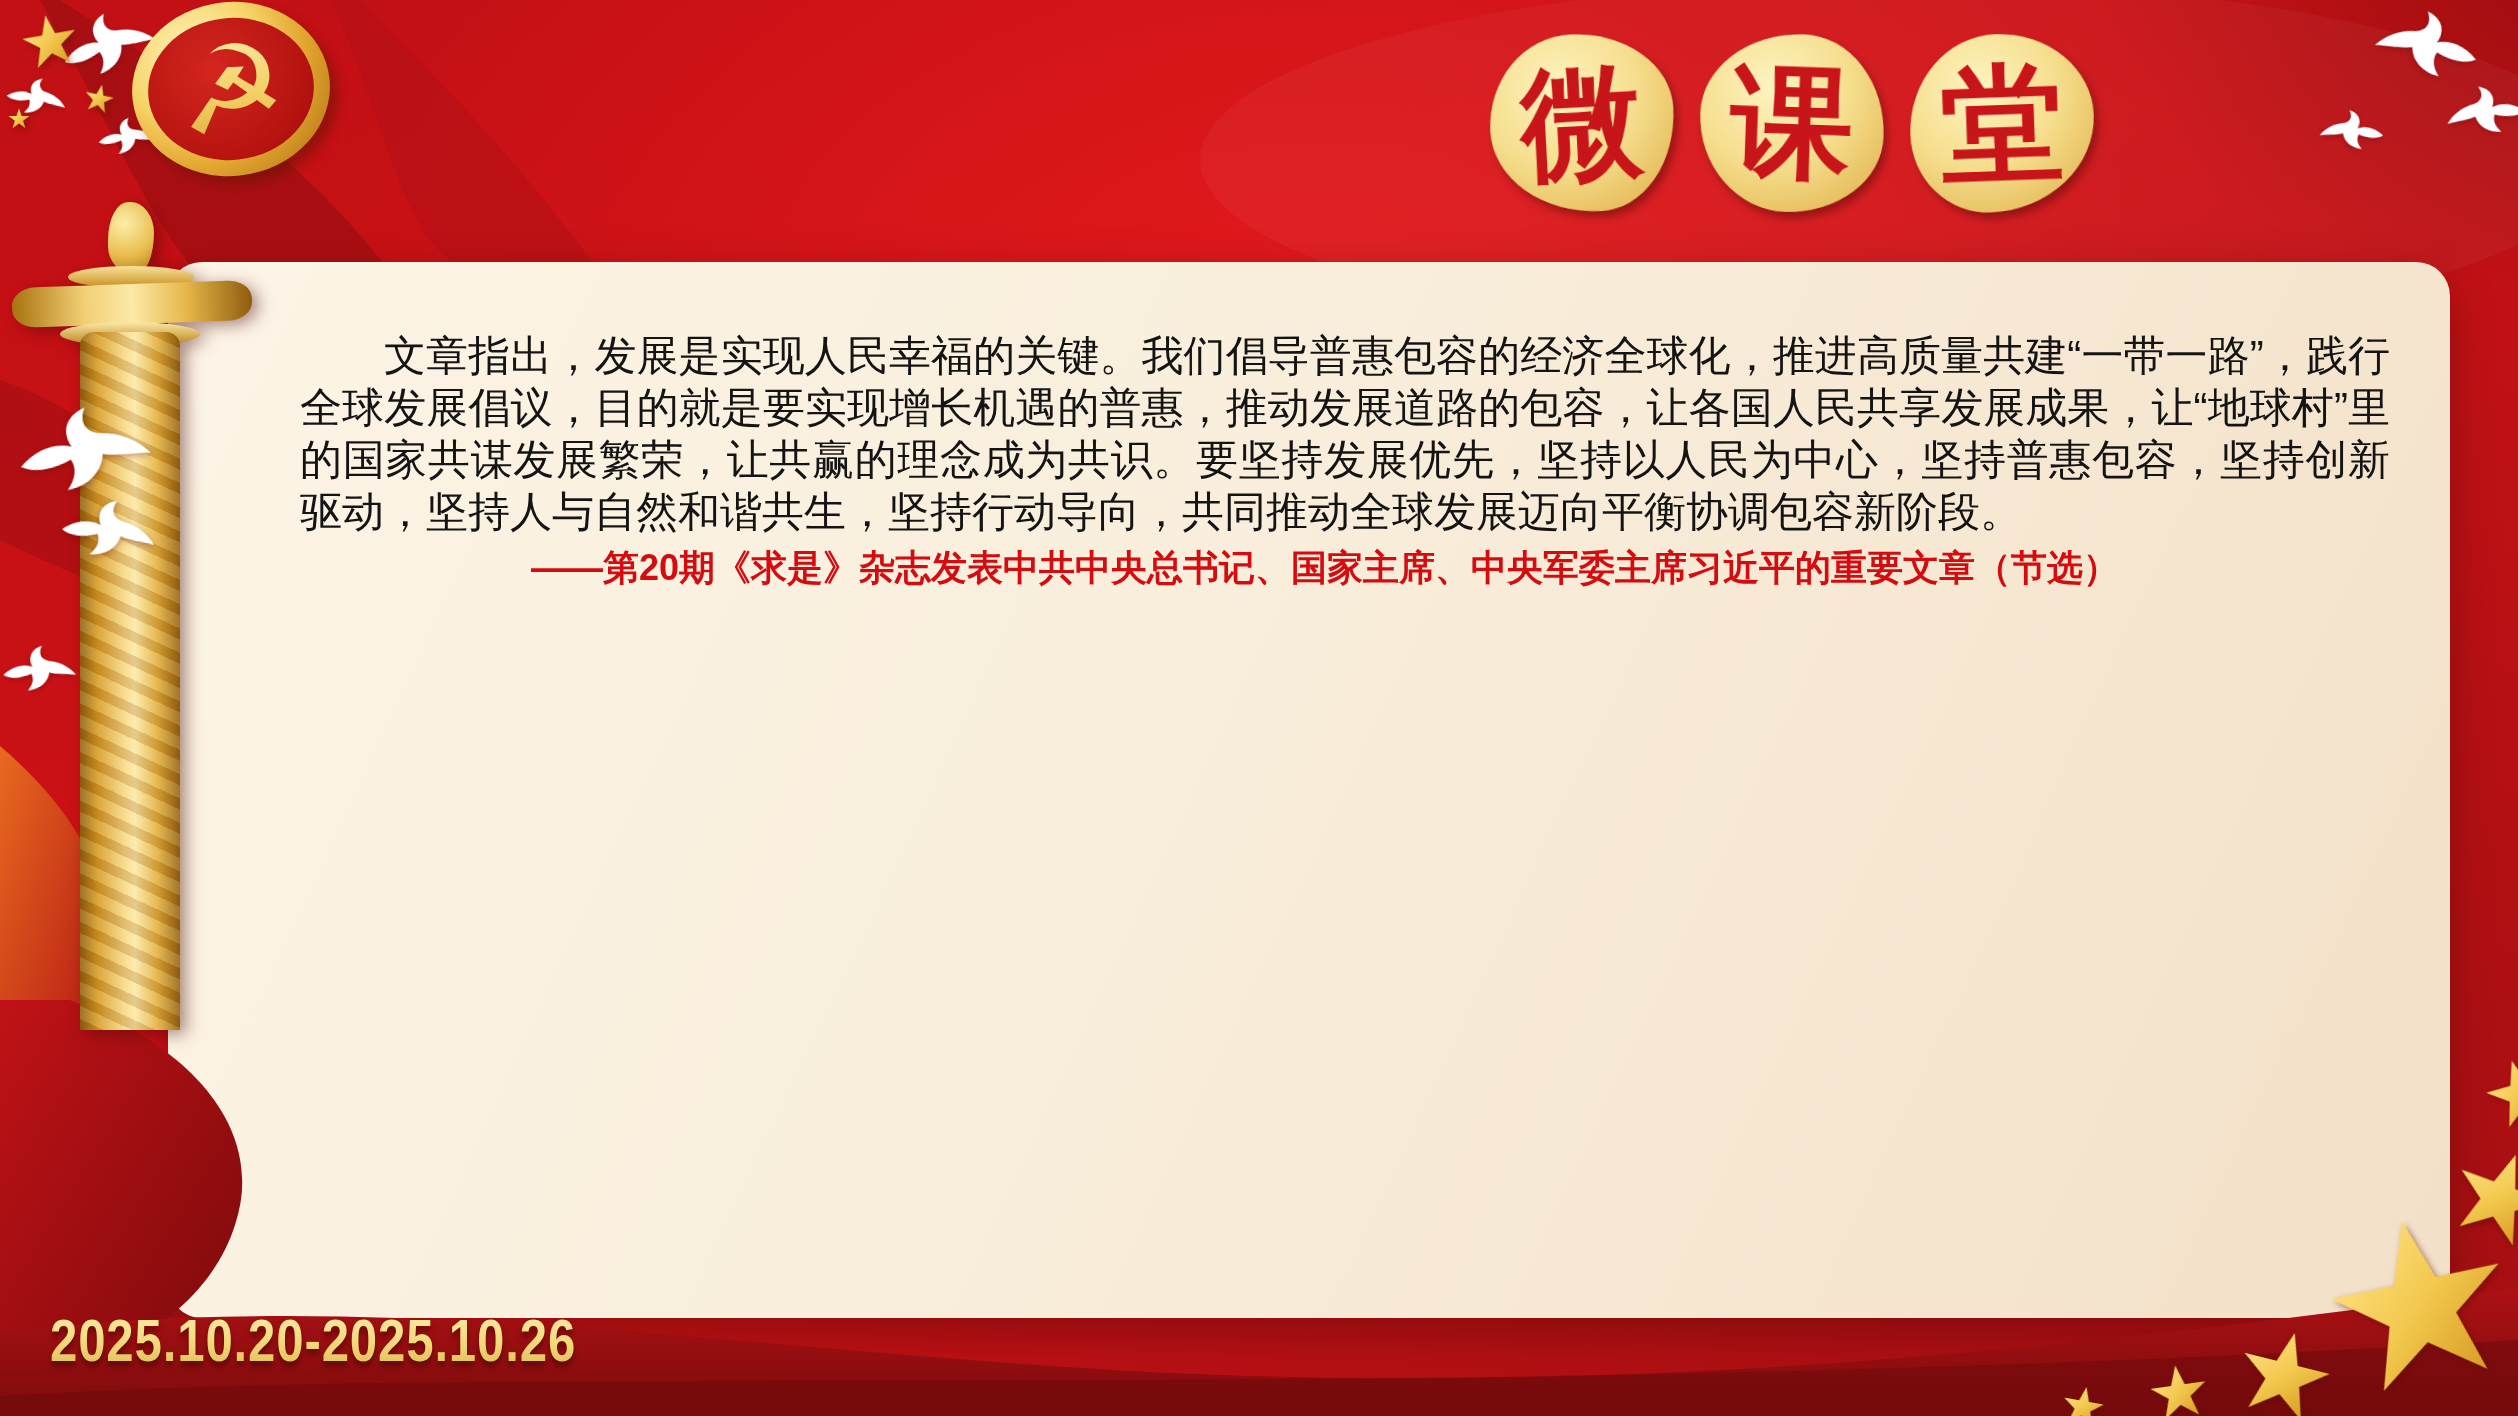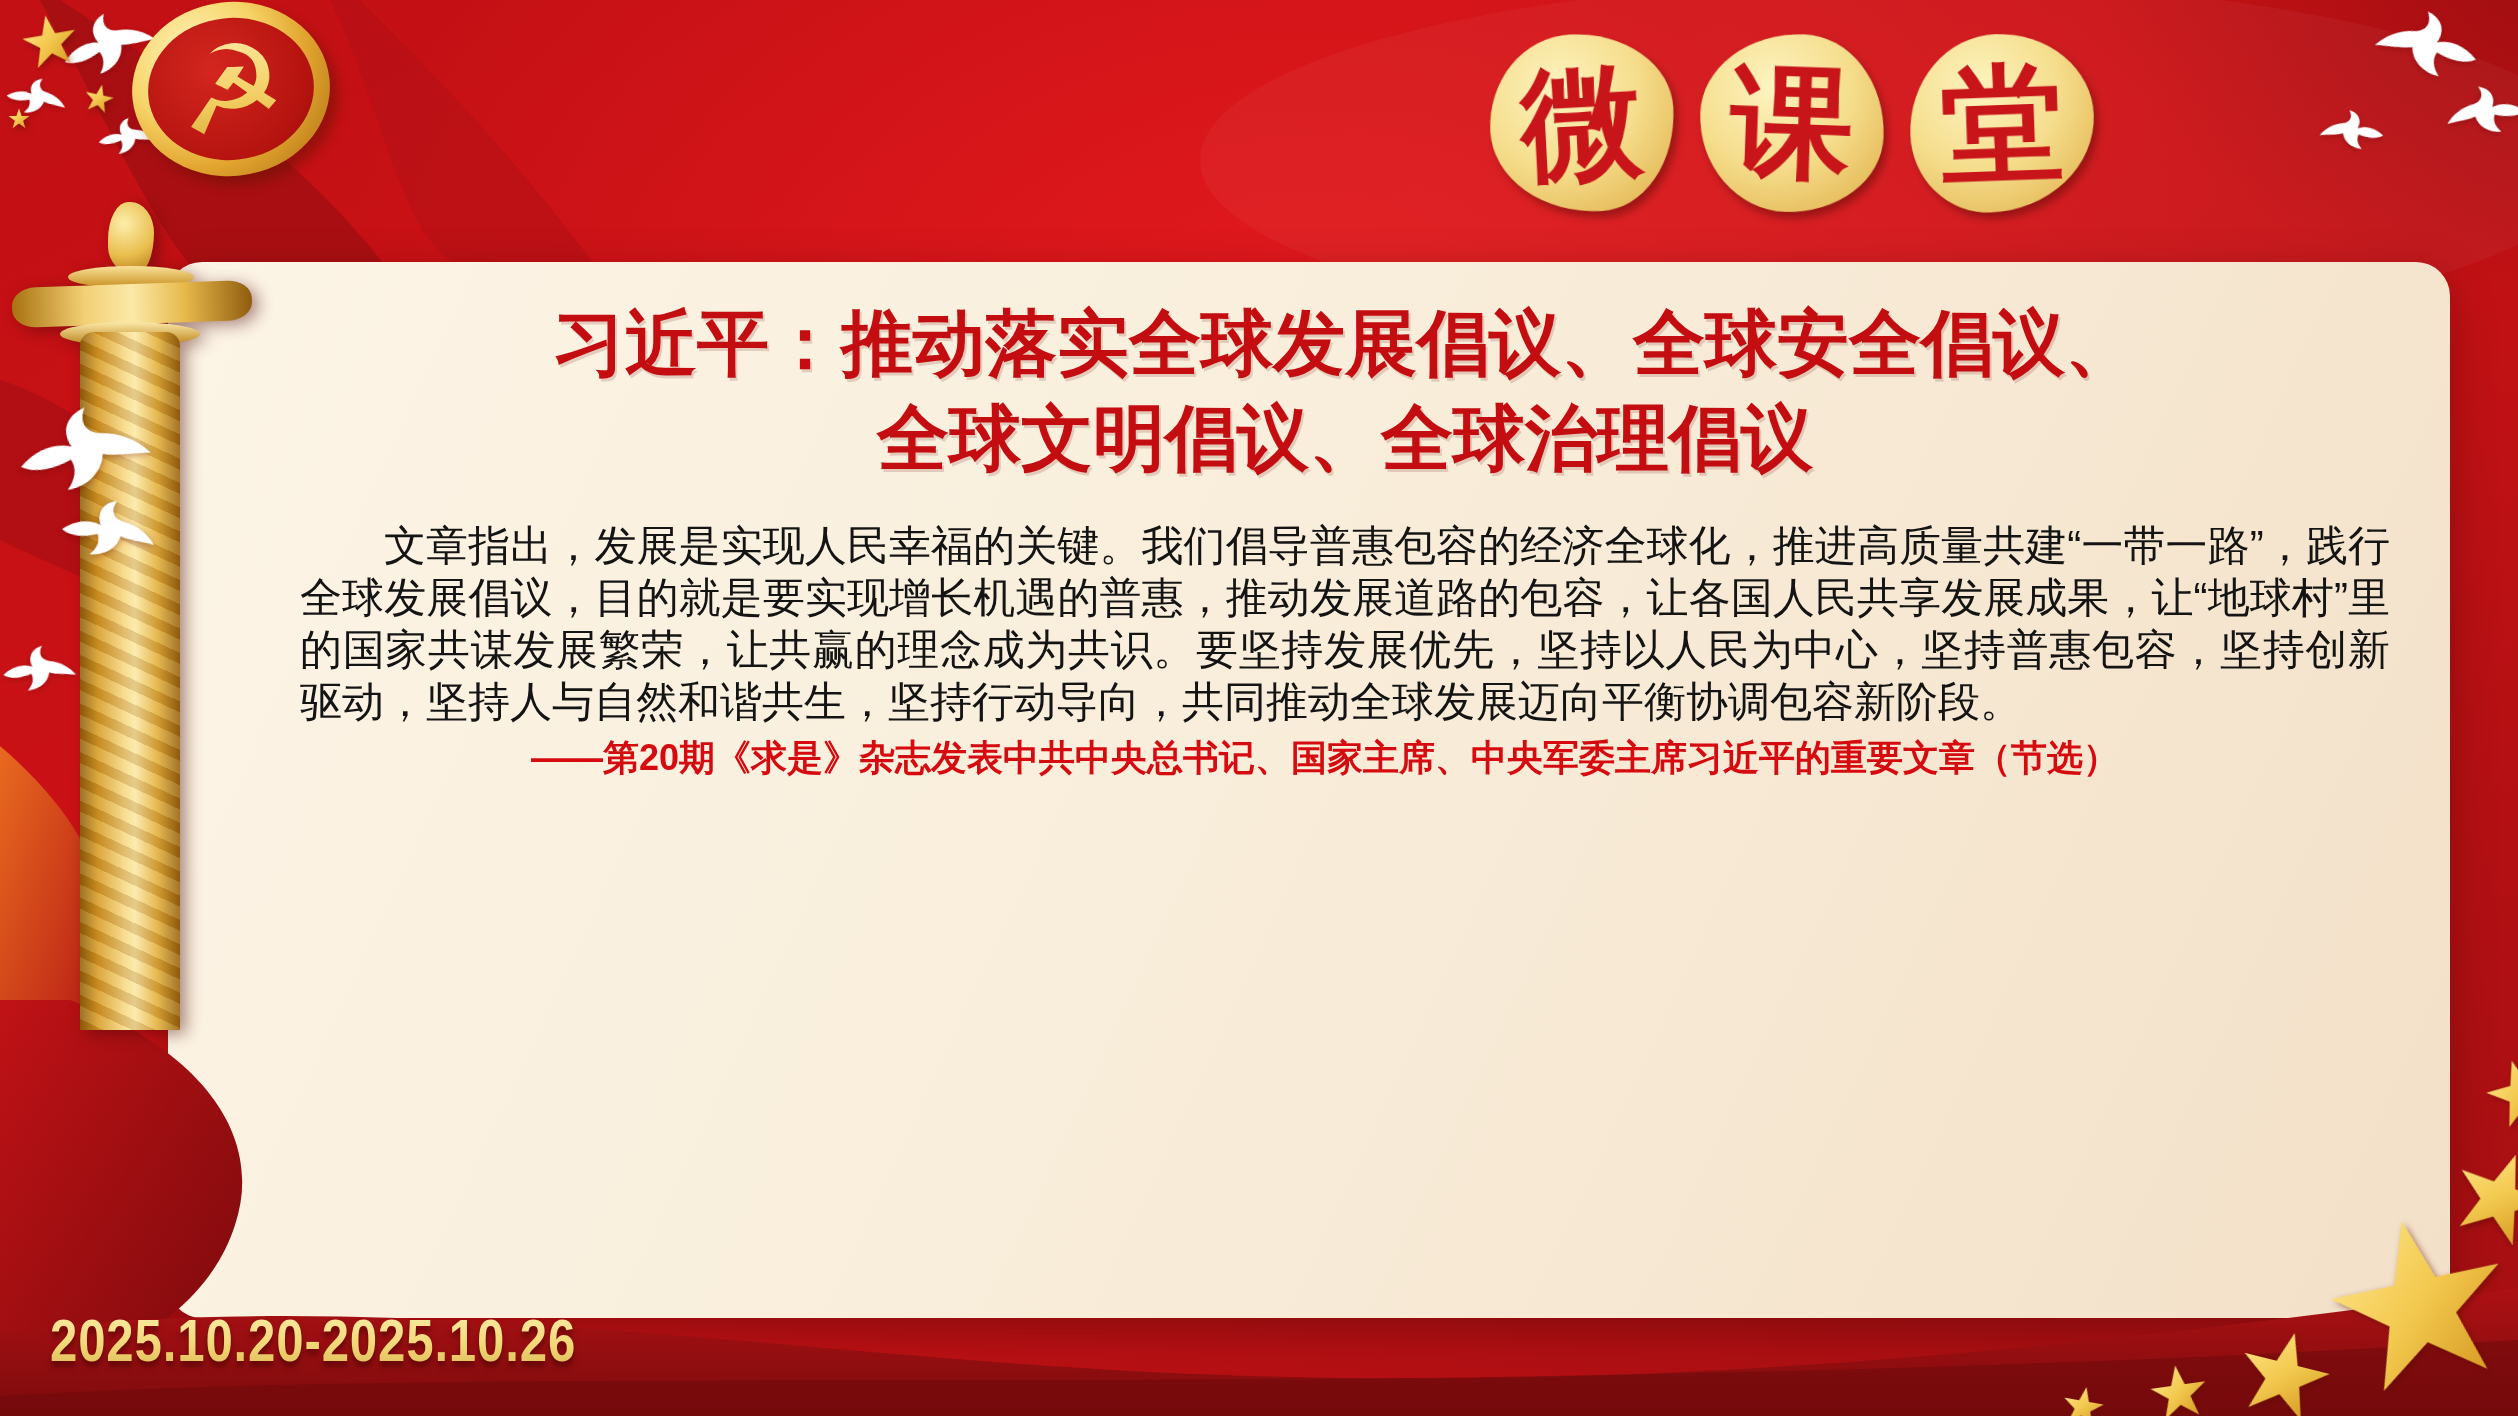--- a/index.html
+++ b/index.html
@@ -115,24 +115,20 @@
 <div class="poster">
 
   <svg class="layer z1" viewBox="0 0 2518 1416">
     <path d="M60,0 C200,90 330,170 430,330 C350,352 255,332 205,282 C150,226 96,96 40,0 Z" fill="#a50f12" opacity="0.9"></path>
     <path d="M360,0 C480,120 560,210 640,330 C560,330 470,290 430,240 C395,196 370,80 330,0 Z" fill="#b31115" opacity="0.55"></path>
     <ellipse cx="1900" cy="160" rx="700" ry="180" fill="rgba(255,255,255,0.04)"></ellipse>
     <path d="M0,380 C120,420 200,520 210,640 C140,600 40,560 0,540 Z" fill="#9c0e11" opacity="0.5"></path>
   </svg>
 
   <div class="panel">
-    <div class="panel-title">
-      <div>习近平：推动落实全球发展倡议、全球安全倡议、</div>
-      <div>全球文明倡议、全球治理倡议</div>
-    </div>
     <div class="panel-body">
       <p>文章指出，发展是实现人民幸福的关键。我们倡导普惠包容的经济全球化，推进高质量共建“一带一路”，践行全球发展倡议，目的就是要实现增长机遇的普惠，推动发展道路的包容，让各国人民共享发展成果，让“地球村”里的国家共谋发展繁荣，让共赢的理念成为共识。要坚持发展优先，坚持以人民为中心，坚持普惠包容，坚持创新驱动，坚持人与自然和谐共生，坚持行动导向，共同推动全球发展迈向平衡协调包容新阶段。</p>
     </div>
     <div class="attribution">——第20期《求是》杂志发表中共中央总书记、国家主席、中央军委主席习近平的重要文章（节选）</div>
   </div>
 
   <svg class="layer z3" viewBox="0 0 2518 1416">
     <path d="M0,746 C70,806 128,886 100,986 C82,1050 34,1082 0,1092 Z" fill="url(#flameGrad)"></path>
     <path d="M70,1000 C200,1050 265,1135 235,1225 C205,1320 95,1372 0,1390 L0,1000 Z" fill="url(#ribbonGrad)"></path>
     <path d="M0,1416 L0,1332 C380,1286 760,1352 1150,1372 C1650,1396 2080,1348 2518,1288 L2518,1416 Z" fill="url(#bandGrad)"></path>

